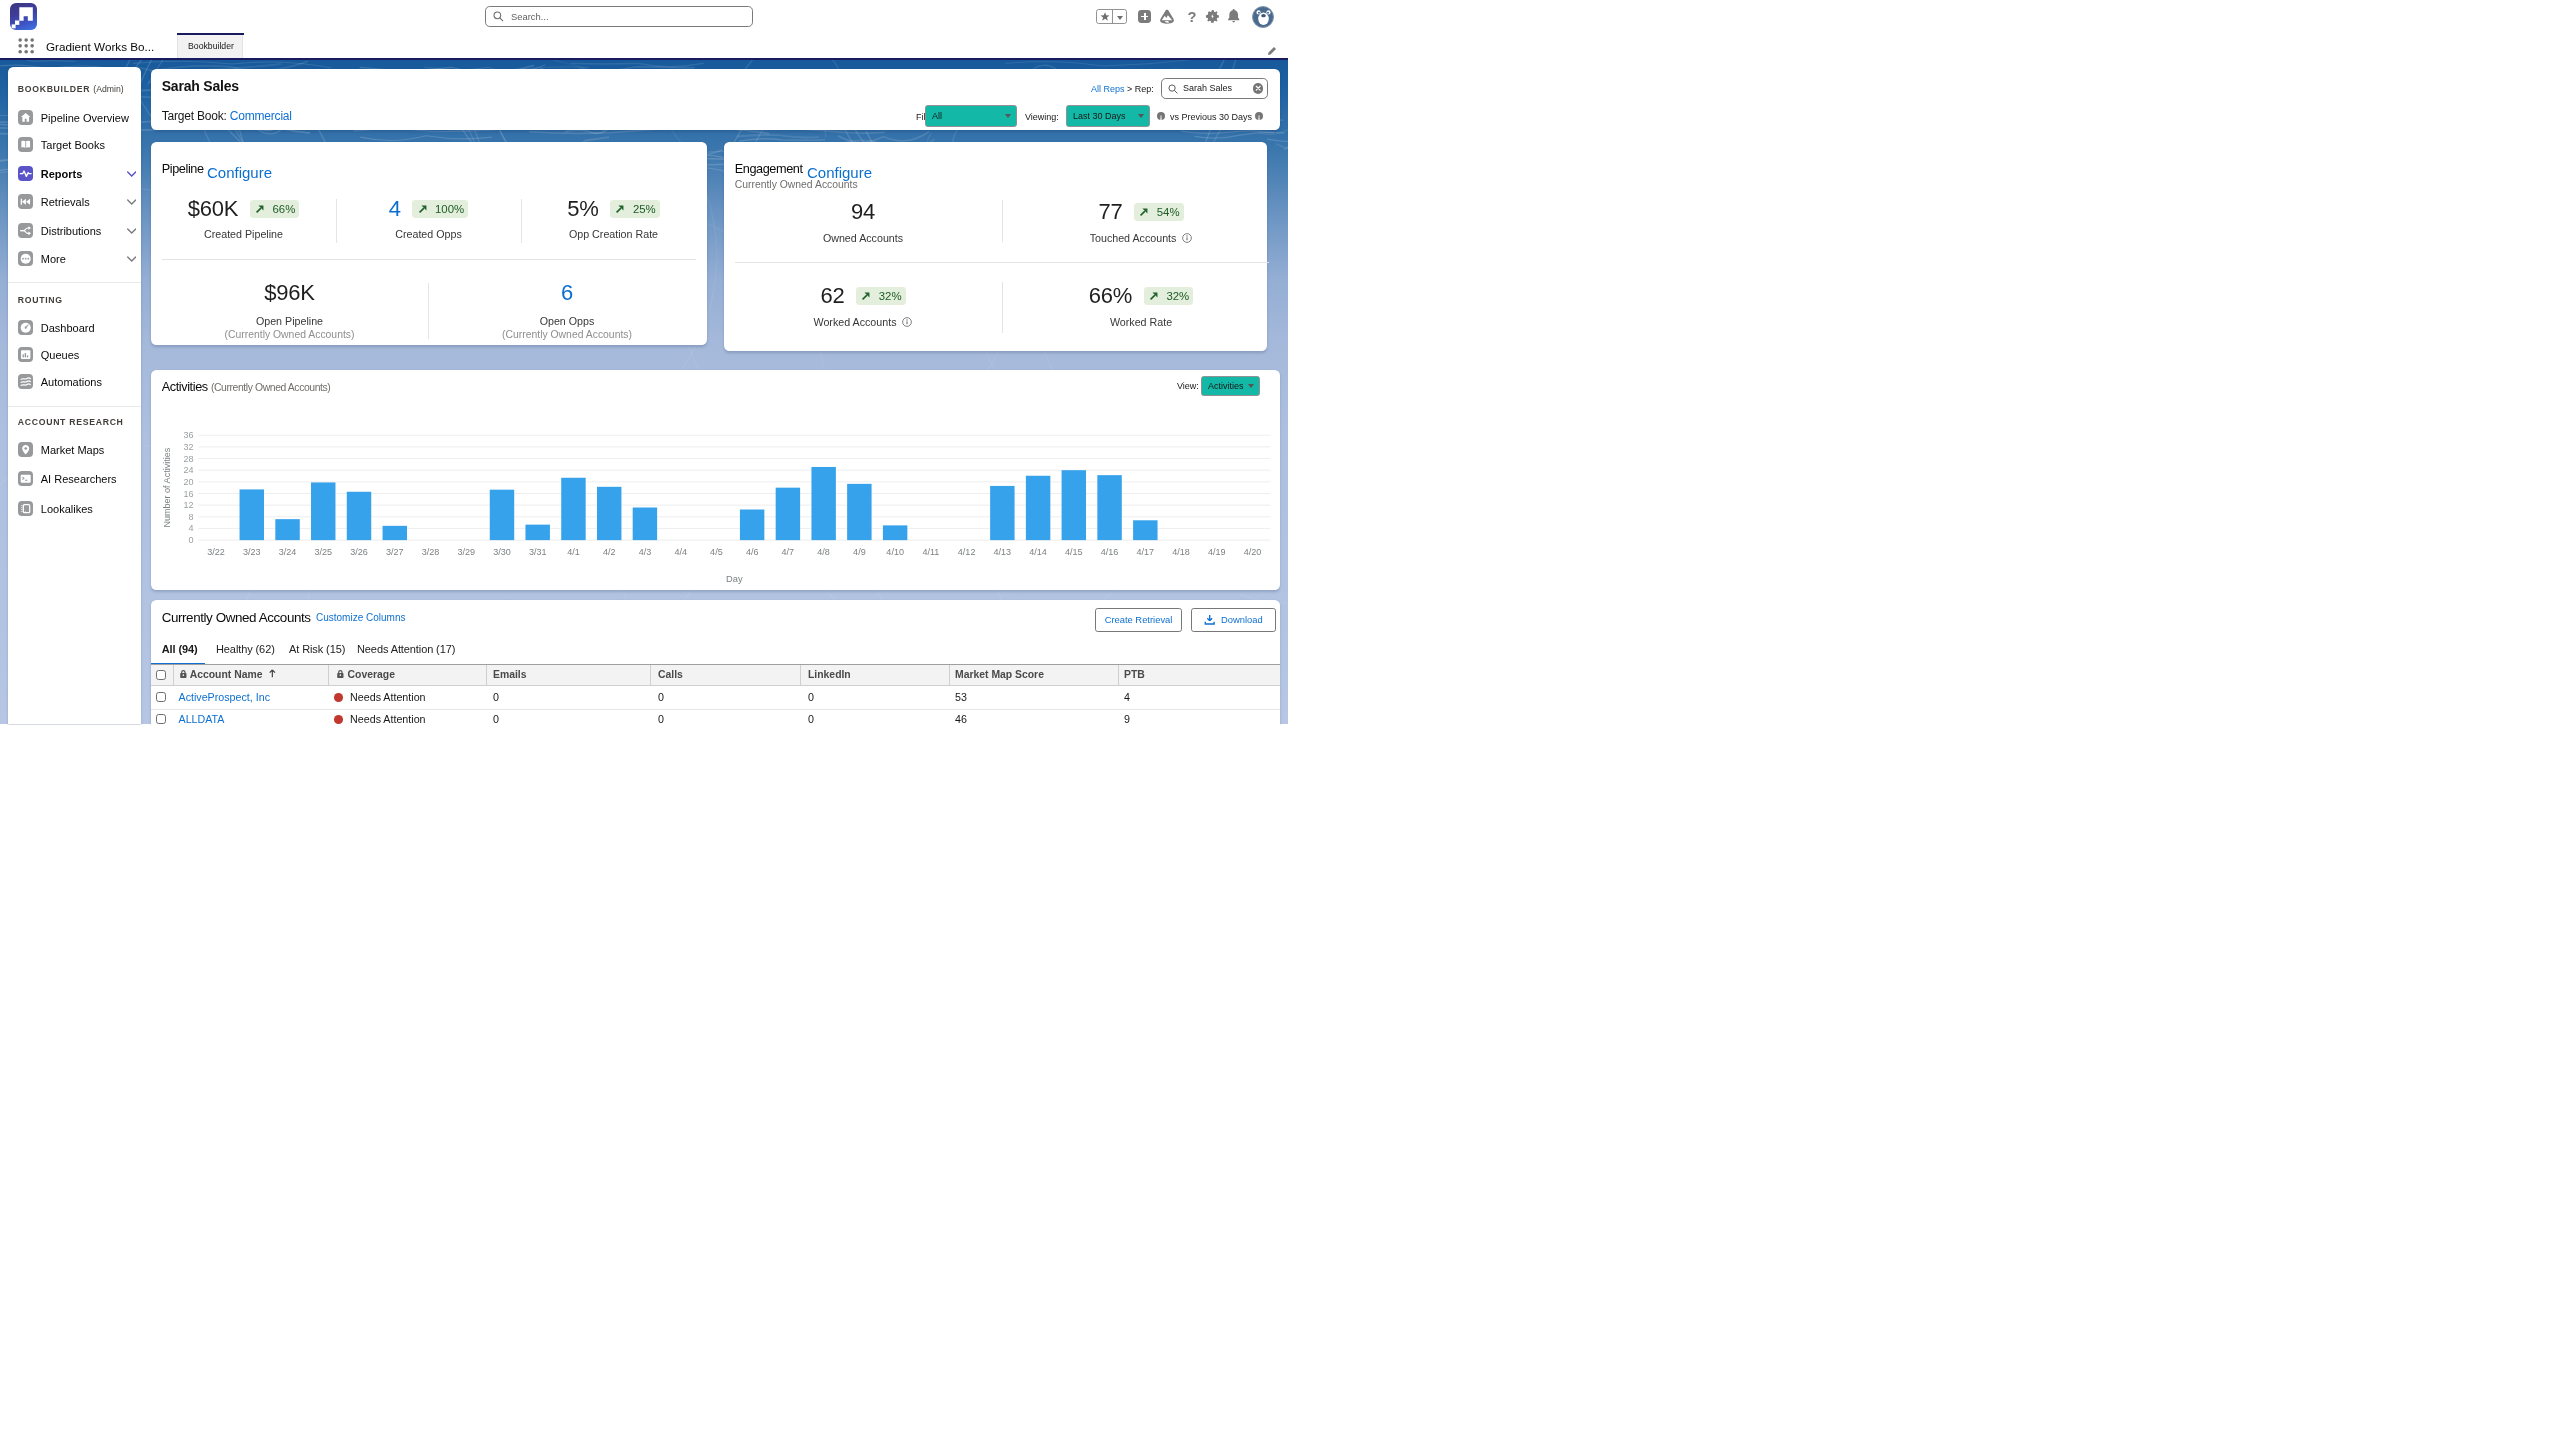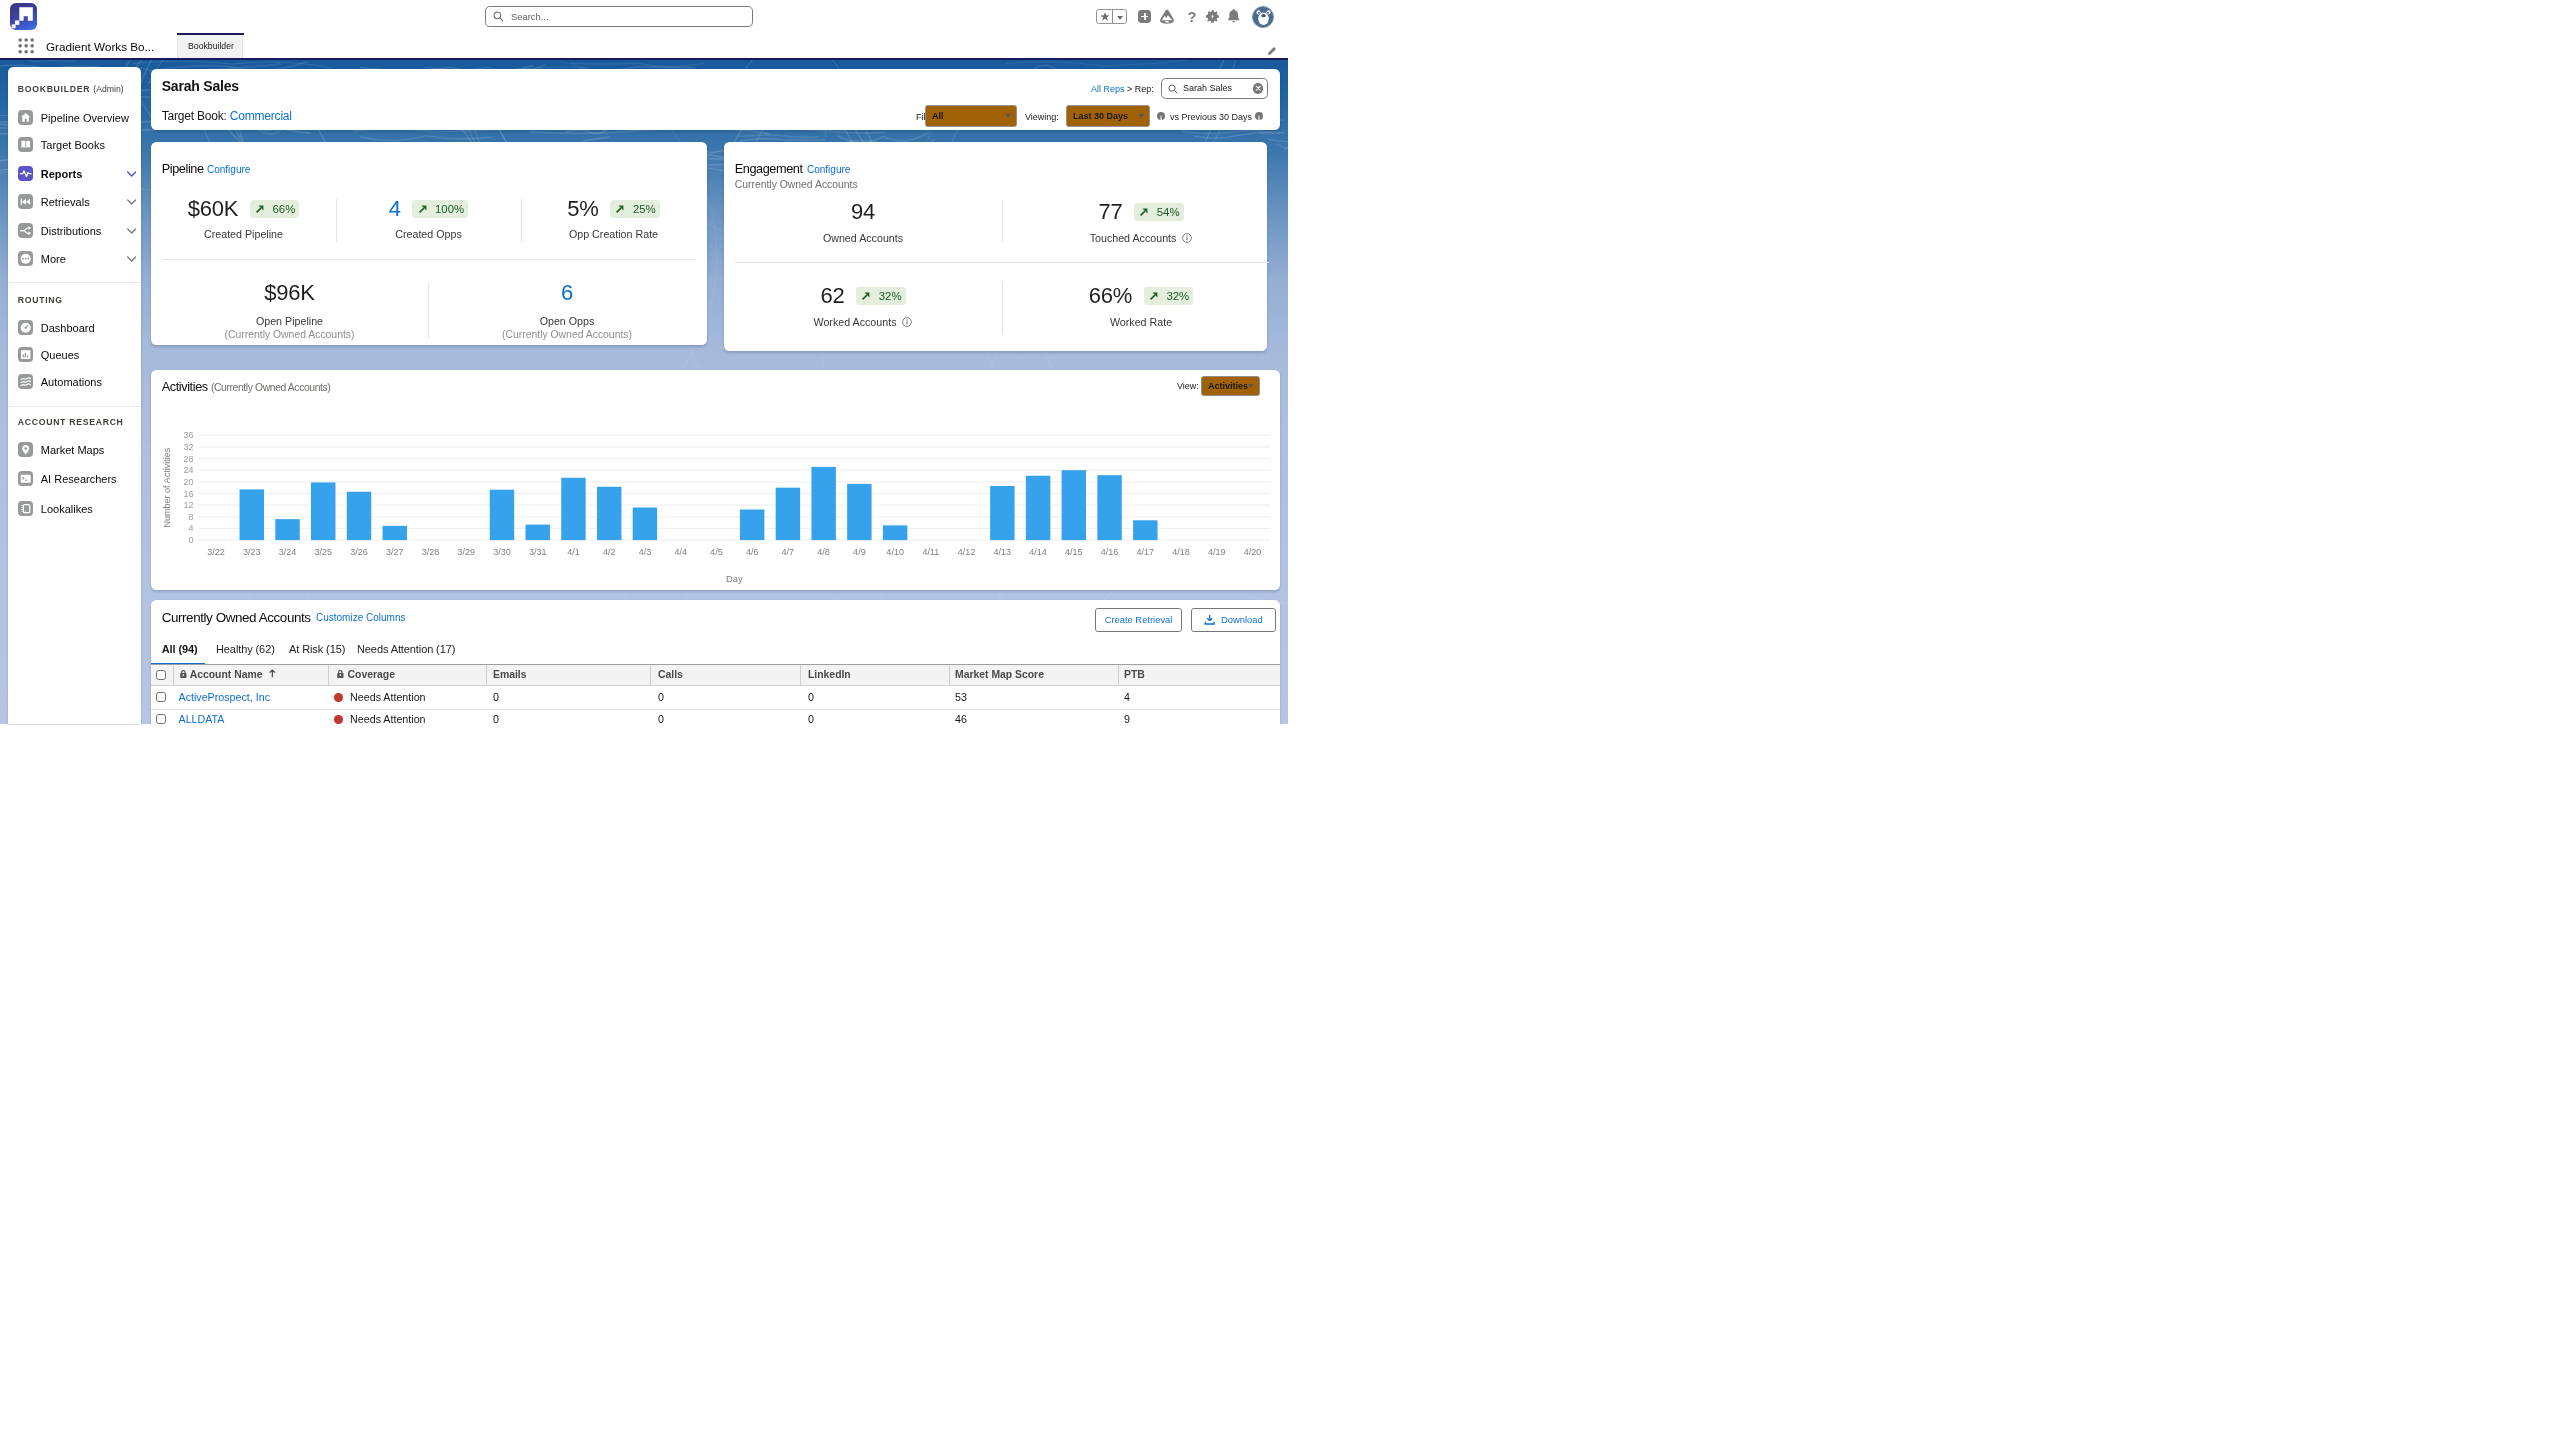--- a/index.html
+++ b/index.html
@@ -53,24 +53,24 @@
 .kpisub { font-size:10.4px; color:#8e8e8e; }
 .vdiv { position:absolute; width:0.7px; background:#e4e4e4; }
 .hdiv { position:absolute; height:0.7px; background:#e4e4e4; }
 
 #pcard { left:151px; top:142px; width:556px; height:203px; }
 #ecard { left:724px; top:142px; width:543px; height:209px; }
 #acard { left:151px; top:370px; width:1129px; height:220px; }
 #tcard { left:151px; top:600px; width:1129px; height:125px; border-radius:5.4px 5.4px 0 0; }
 
 .cardtitle { position:absolute; font-size:12.7px; color:#0a0a0a; letter-spacing:-0.4px; }
-.cfg { position:absolute; font-size:10px; color:#0b6fd0; }
-
-
-.dd { position:absolute; border:0.7px solid #929292; border-radius:2.7px; background:#a16207; font-size:9px; color:#181818;font-weight:bold; }
+.cfg { position:absolute; font-size:15px; color:#0b6fd0; }
+
+
+.dd { position:absolute; border:0.7px solid #929292; border-radius:2.7px; background:#14b8a6; font-size:9px; color:#181818; }
 .dd .t { position:absolute; left:6px; top:50%; transform:translateY(-50%); white-space:nowrap; }
 .dd .car { position:absolute; right:5.4px; top:50%; margin-top:-2px; width:0; height:0;
   border-left:3.7px solid transparent; border-right:3.7px solid transparent; border-top:4.4px solid #555; }
 
 
 .btn { position:absolute; border:0.7px solid #777; border-radius:2.7px; background:#fff; color:#0e70d1; font-size:9.4px; display:flex; align-items:center; justify-content:center; }
 .kcol { display:flex; align-items:center; justify-content:center; gap:11.4px; height:18.4px; }
 .num { line-height:18px; }
 .tabtxt { position:absolute; font-size:11px; color:#222; letter-spacing:-0.1px; }
 .cell { position:absolute; font-size:10.7px; }

